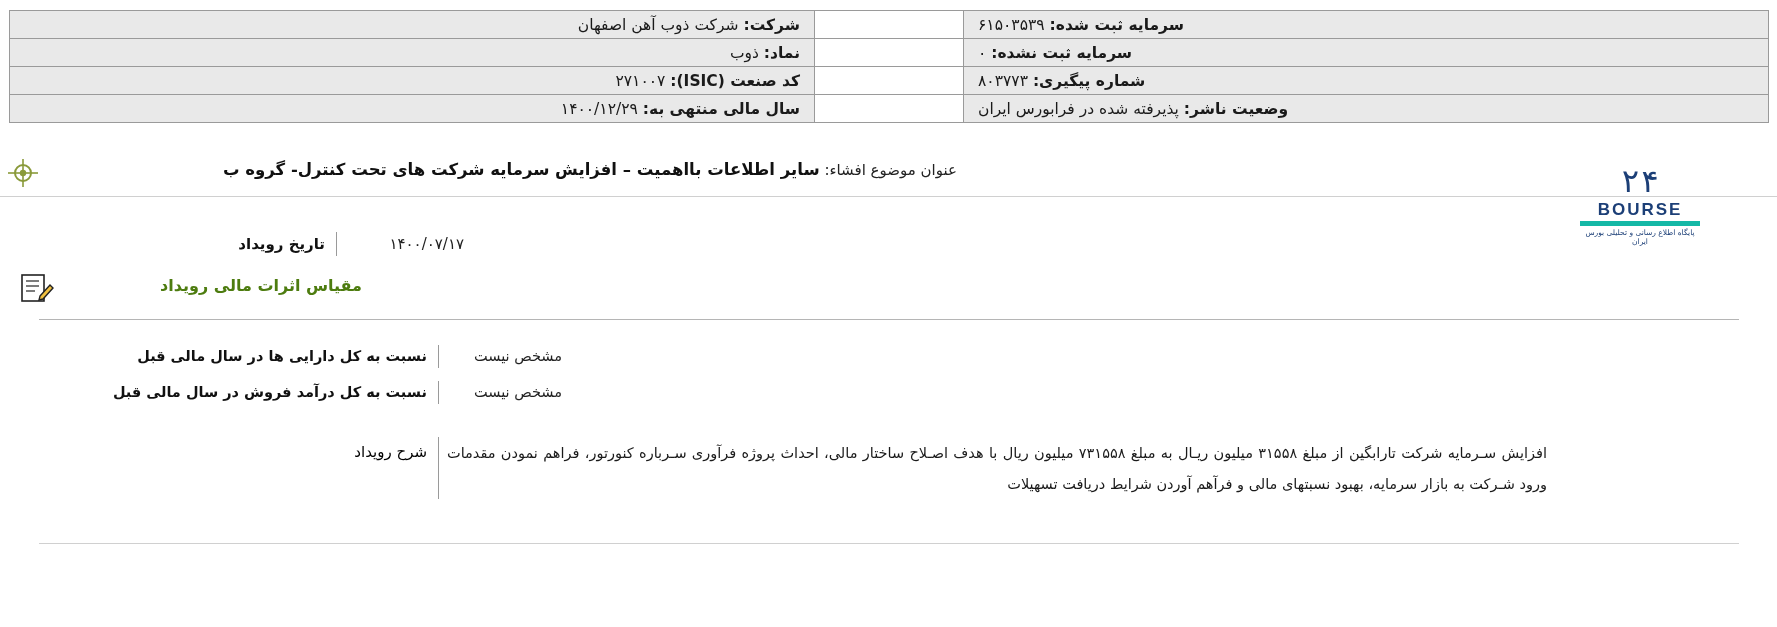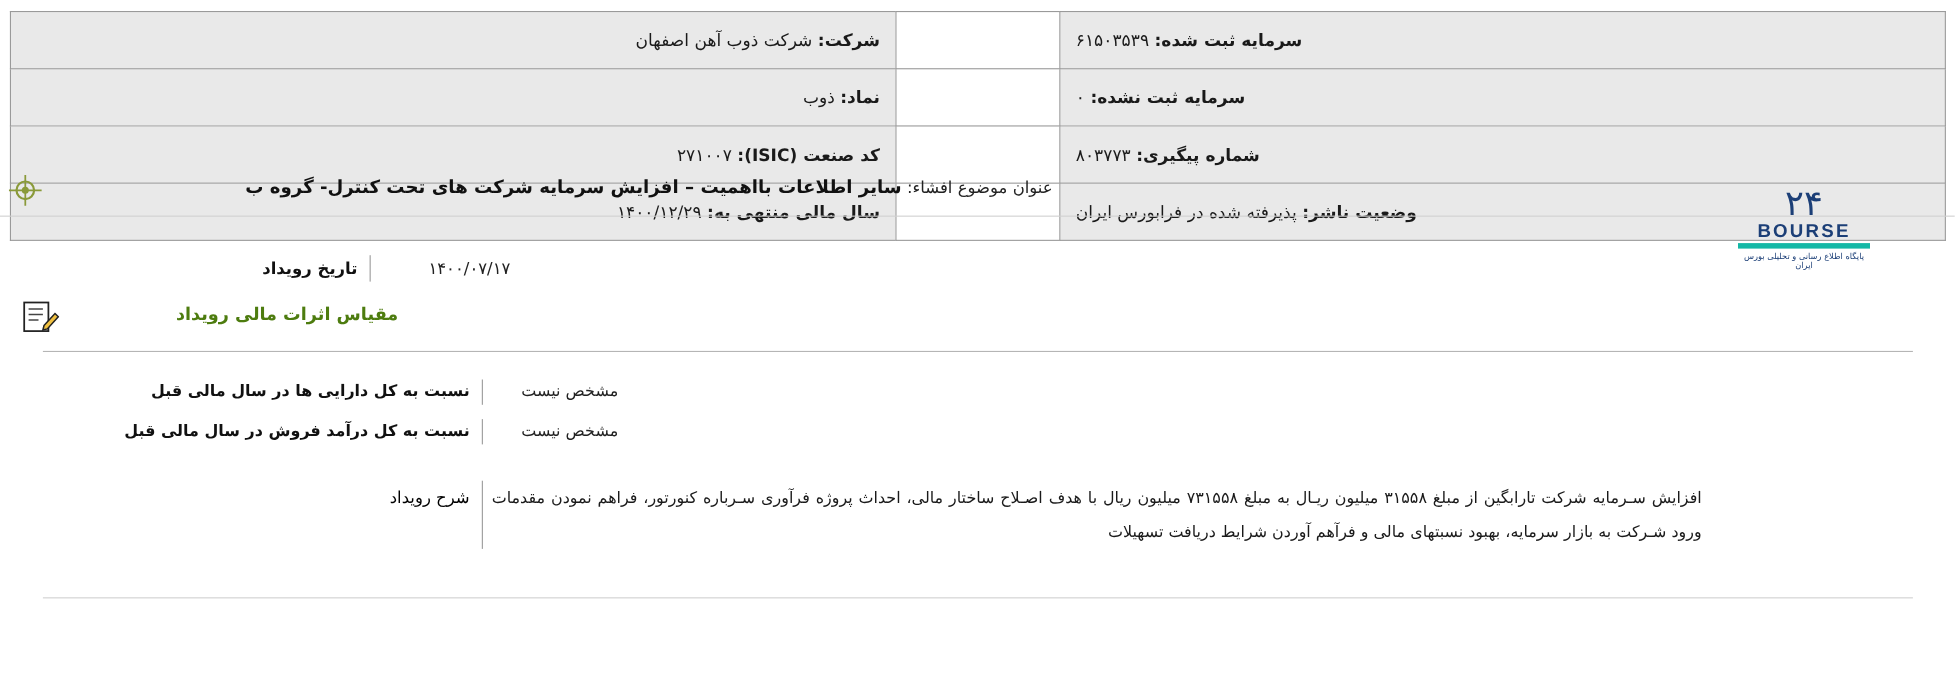--- a/index.html
+++ b/index.html
@@ -26,21 +26,21 @@
     position: absolute;
     top: 10px;
     right: 8px;
     width: 1760px;
     border-collapse: collapse;
     table-layout: fixed;
   }
   .info-table td {
     border: 1px solid #9a9a9a;
     height: 27px;
-    padding: 12px 14px;
+    padding: 0 14px;
     font-size: 15.5px;
     background: #e9e9e9;
     white-space: nowrap;
     overflow: hidden;
   }
   .info-table td.spacer {
     background: #ffffff;
     border-top: 1px solid #9a9a9a;
     border-bottom: 1px solid #9a9a9a;
     border-right: 1px solid #9a9a9a;
@@ -84,21 +84,21 @@
   
   .logo {
     position: absolute;
     top: 168px;
     left: 1580px;
     width: 120px;
     height: 80px;
     text-align: center;
   }
   .logo .mark {
-    font-family: Liberation Sans, sans-serif;
+    font-family: Liberation Mono, monospace;
     font-size: 32px;
     color: #1c3f77;
     line-height: 32px;
     letter-spacing: -2px;
   }
   .logo .brand {
     font-family: "Liberation Sans", sans-serif;
     font-size: 17px;
     font-weight: bold;
     color: #1c3f77;

